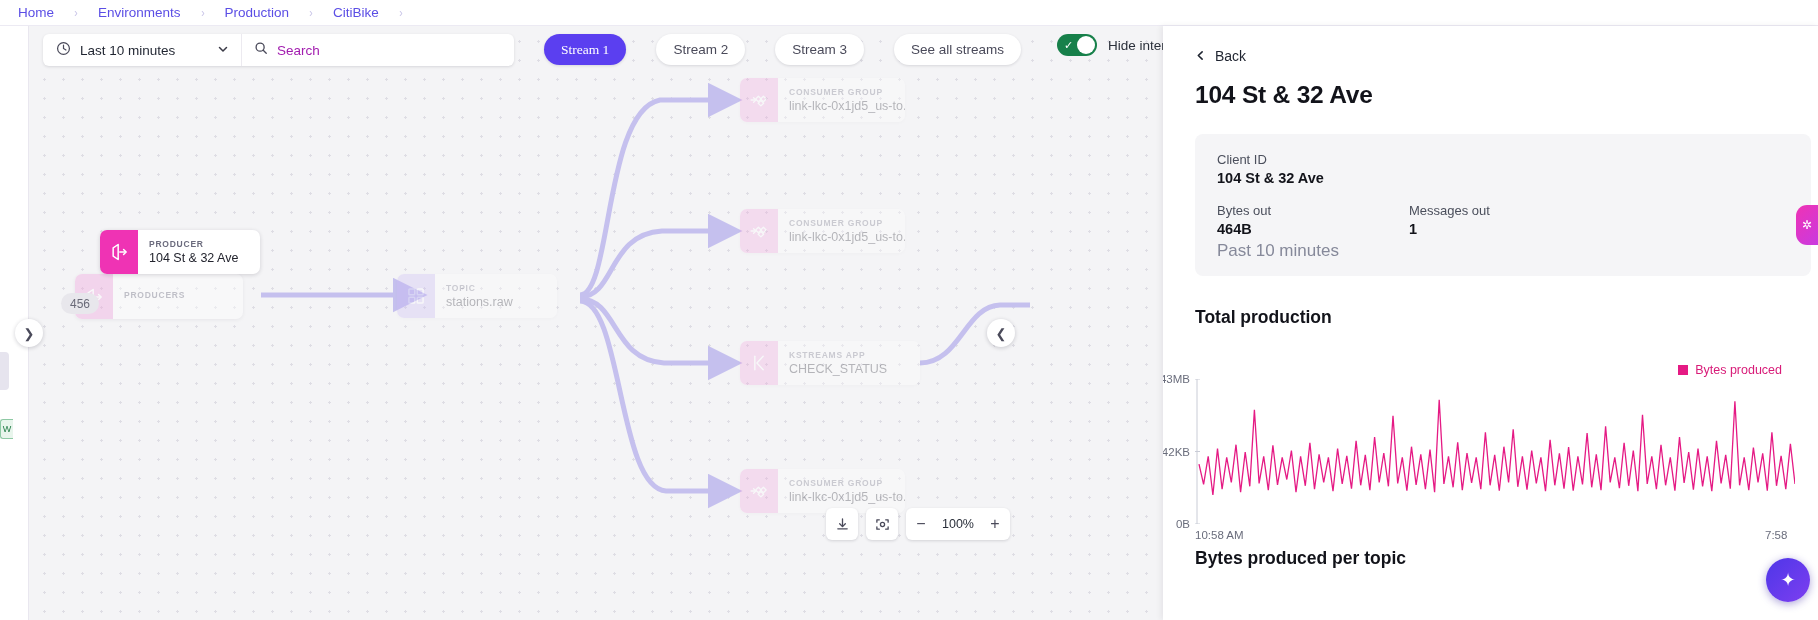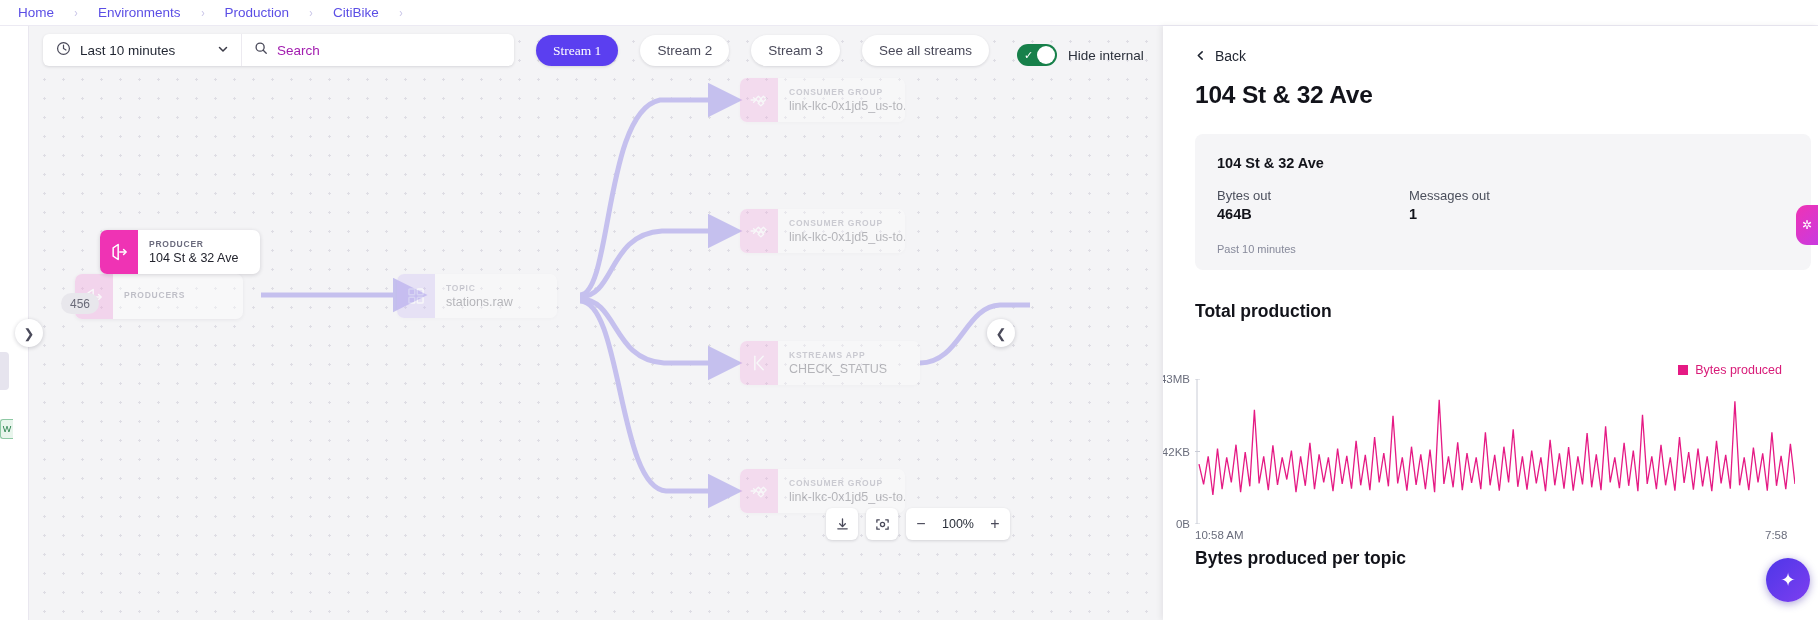--- a/index.html
+++ b/index.html
@@ -48,21 +48,21 @@
     position: absolute; top: 0; left: 29px; right: 0; bottom: 0;
     background-color: #f4f4f6;
     background-image: radial-gradient(#dedde4 1.1px, transparent 1.1px);
     background-size: 19px 19px;
     background-position: 6px 6px;
   }
 
   
   .toolbar {
     position: absolute; top: 8px; left: 43px;
-    display: flex; align-items: flex-end; gap: 8px; z-index: 40;
+    display: flex; align-items: flex-start; gap: 16px; z-index: 40;
   }
   .control-group {
     display: flex; align-items: center; background: #fff;
     border-radius: 6px; box-shadow: 0 1px 3px rgba(22,20,40,.13);
     height: 32px; overflow: hidden;
   }
   .time-picker {
     display: flex; align-items: center; gap: 9px;
     padding: 0 12px 0 13px; height: 32px; width: 199px;
     border-right: 1px solid #eceaf0; cursor: pointer;
@@ -173,21 +173,21 @@
     color: #12131a; letter-spacing: -.2px;
   }
   .metric-card {
     margin: 25px 0 0 32px; width: 616px; background: #f5f5f7;
     border-radius: 8px; padding: 18px 22px 15px 22px;
   }
   .m-label { font-size: 13px; color: #4b4f5c; }
   .m-value { font-size: 14.5px; color: #12131a; font-weight: 700; margin-top: 3px; }
   .m-row { display: flex; margin-top: 17px; }
   .m-col { width: 192px; }
-  .m-foot { font-size: 11px; color: #86899a; margin-top: 21px; }
+  .m-foot { font-size: 17px; color: #86899a; margin-top: 4px; }
 
   .chart-title {
     margin: 31px 0 0 32px; font-size: 17.5px; font-weight: 700; color: #12131a;
   }
   .legend {
     position: absolute; right: 36px; top: 337px;
     display: flex; align-items: center; gap: 7px;
     font-size: 12.5px; color: #d81b78;
   }
   .legend .swatch { width: 10px; height: 10px; background: #e51a84; }
@@ -442,20 +442,21 @@
           <path d="M7.8 2 L3.6 6 L7.8 10"></path>
         </svg>
       </span>
       <span>Back</span>
     </div>
 
     <div class="panel-title">104 St &amp; 32 Ave</div>
 
     <div class="metric-card">
       <div>
+        <div class="m-label">Client ID</div>
         <div class="m-value">104 St &amp; 32 Ave</div>
       </div>
       <div class="m-row">
         <div class="m-col">
           <div class="m-label">Bytes out</div>
           <div class="m-value">464B</div>
         </div>
         <div class="m-col">
           <div class="m-label">Messages out</div>
           <div class="m-value">1</div>

